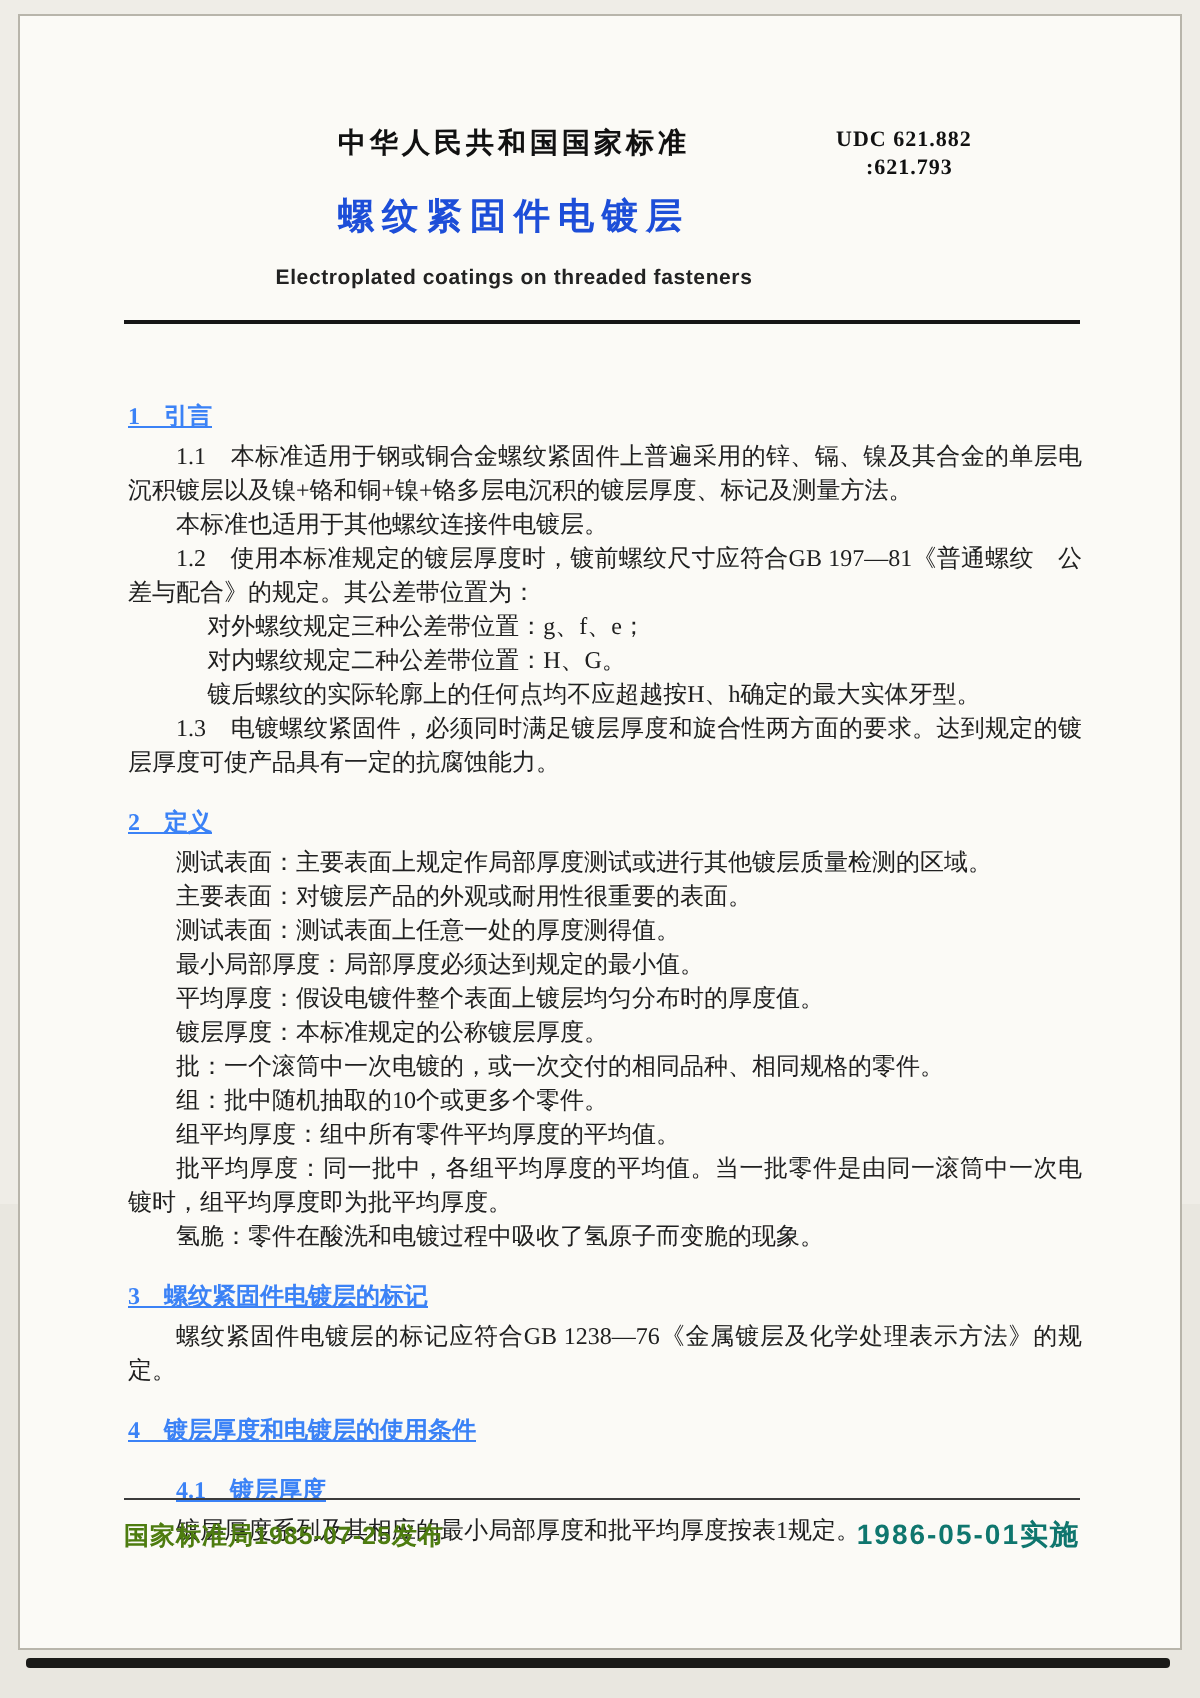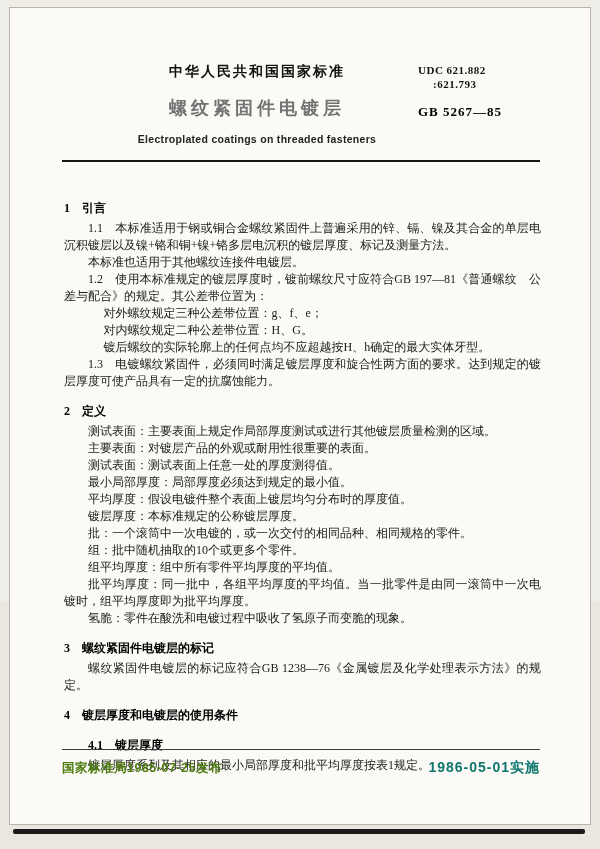--- a/index.html
+++ b/index.html
@@ -29,21 +29,21 @@
   }
   .org-line {
     font-family:"Liberation Sans", sans-serif;
     font-size:14px; font-weight:bold; letter-spacing:2px;
     color:#111;
   }
   .doc-title {
     margin-top:15px;
     font-family:"Liberation Sans", sans-serif;
     font-size:18px; font-weight:bold; letter-spacing:4px;
-    color:#737373;
+    color:#1d4ed8;
   }
   .doc-subtitle {
     margin-top:13px;
     font-family:"Liberation Sans", sans-serif;
     font-size:10.5px; font-weight:bold; letter-spacing:0.3px;
     color:#222;
   }
   .header-right {
     position:absolute; left:408px; top:55px; width:140px;
   }
@@ -63,21 +63,22 @@
   }
   
   .doc-body {
     position:absolute; left:54px; right:49px; top:192px;
     font-size:12px; line-height:17px; color:#202020;
     text-align:justify;
   }
   .doc-body .heading {
     font-weight:bold;
     margin-top:13px; margin-bottom:3px;
-    color:#000000;
+    color:#3b82f6;
+    text-decoration:underline;
   }
   .doc-body .heading:first-child { margin-top:0; }
   .doc-body .para { }
   
   .footer-rule {
     position:absolute; left:52px; right:50px; top:741px;
     height:1px; background:#3c3c3c;
   }
   .footer-row {
     position:absolute; left:52px; right:50px; top:751px;
@@ -105,21 +106,20 @@
 
     <div>
       <div class="header-center">
         <div class="org-line">中华人民共和国国家标准</div>
         <div class="doc-title">螺纹紧固件电镀层</div>
         <div class="doc-subtitle">Electroplated coatings on threaded fasteners</div>
       </div>
       <div class="header-right">
         <div class="udc-line1">UDC 621.882</div>
         <div class="udc-line2">:621.793</div>
-        <div class="gb-no">GB 5267—85</div>
       </div>
       <div class="rule-thick"></div>
     </div>
 
     <div class="doc-body">
         <div class="heading" style="text-indent: 0em;">1　引言</div>
         <div class="para" style="text-indent: 2em;">1.1　本标准适用于钢或铜合金螺纹紧固件上普遍采用的锌、镉、镍及其合金的单层电沉积镀层以及镍+铬和铜+镍+铬多层电沉积的镀层厚度、标记及测量方法。</div>
         <div class="para" style="text-indent: 2em;">本标准也适用于其他螺纹连接件电镀层。</div>
         <div class="para" style="text-indent: 2em;">1.2　使用本标准规定的镀层厚度时，镀前螺纹尺寸应符合GB 197—81《普通螺纹　公差与配合》的规定。其公差带位置为：</div>
         <div class="para" style="text-indent: 3.3em;">对外螺纹规定三种公差带位置：g、f、e；</div>

